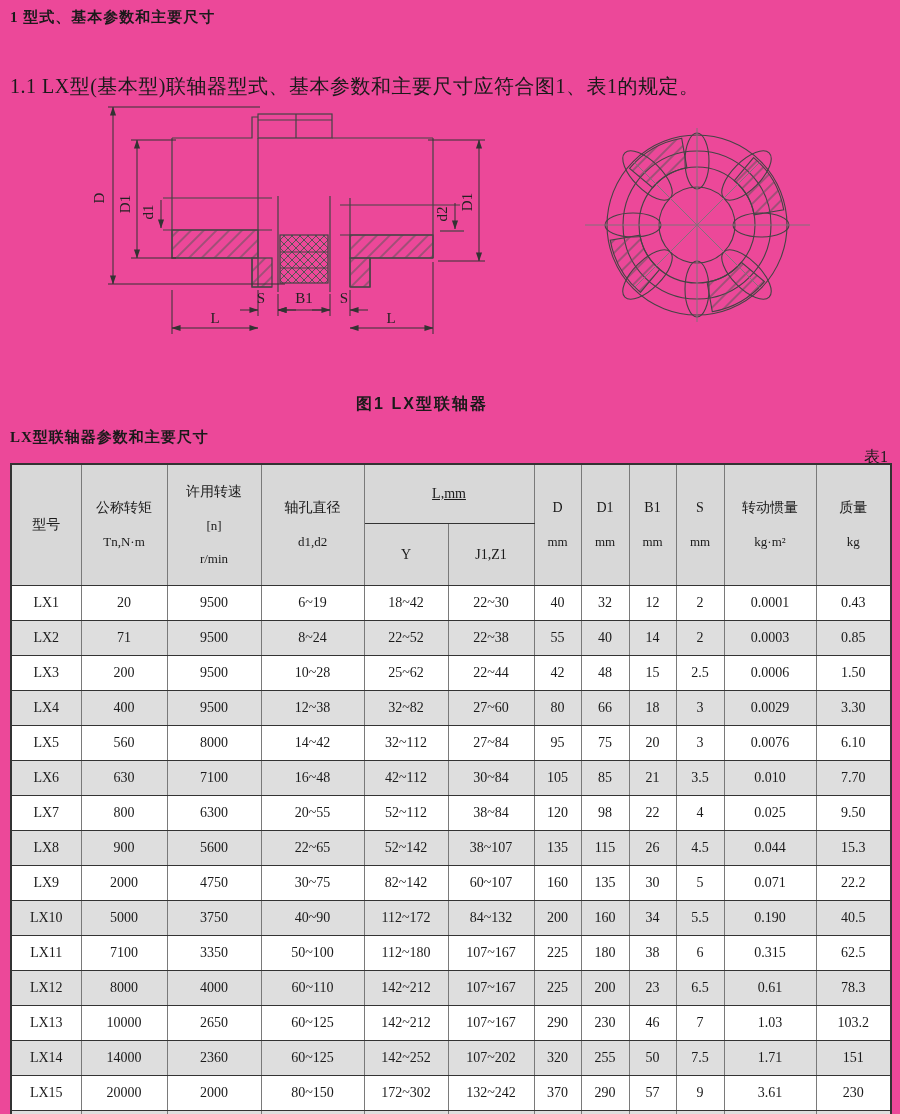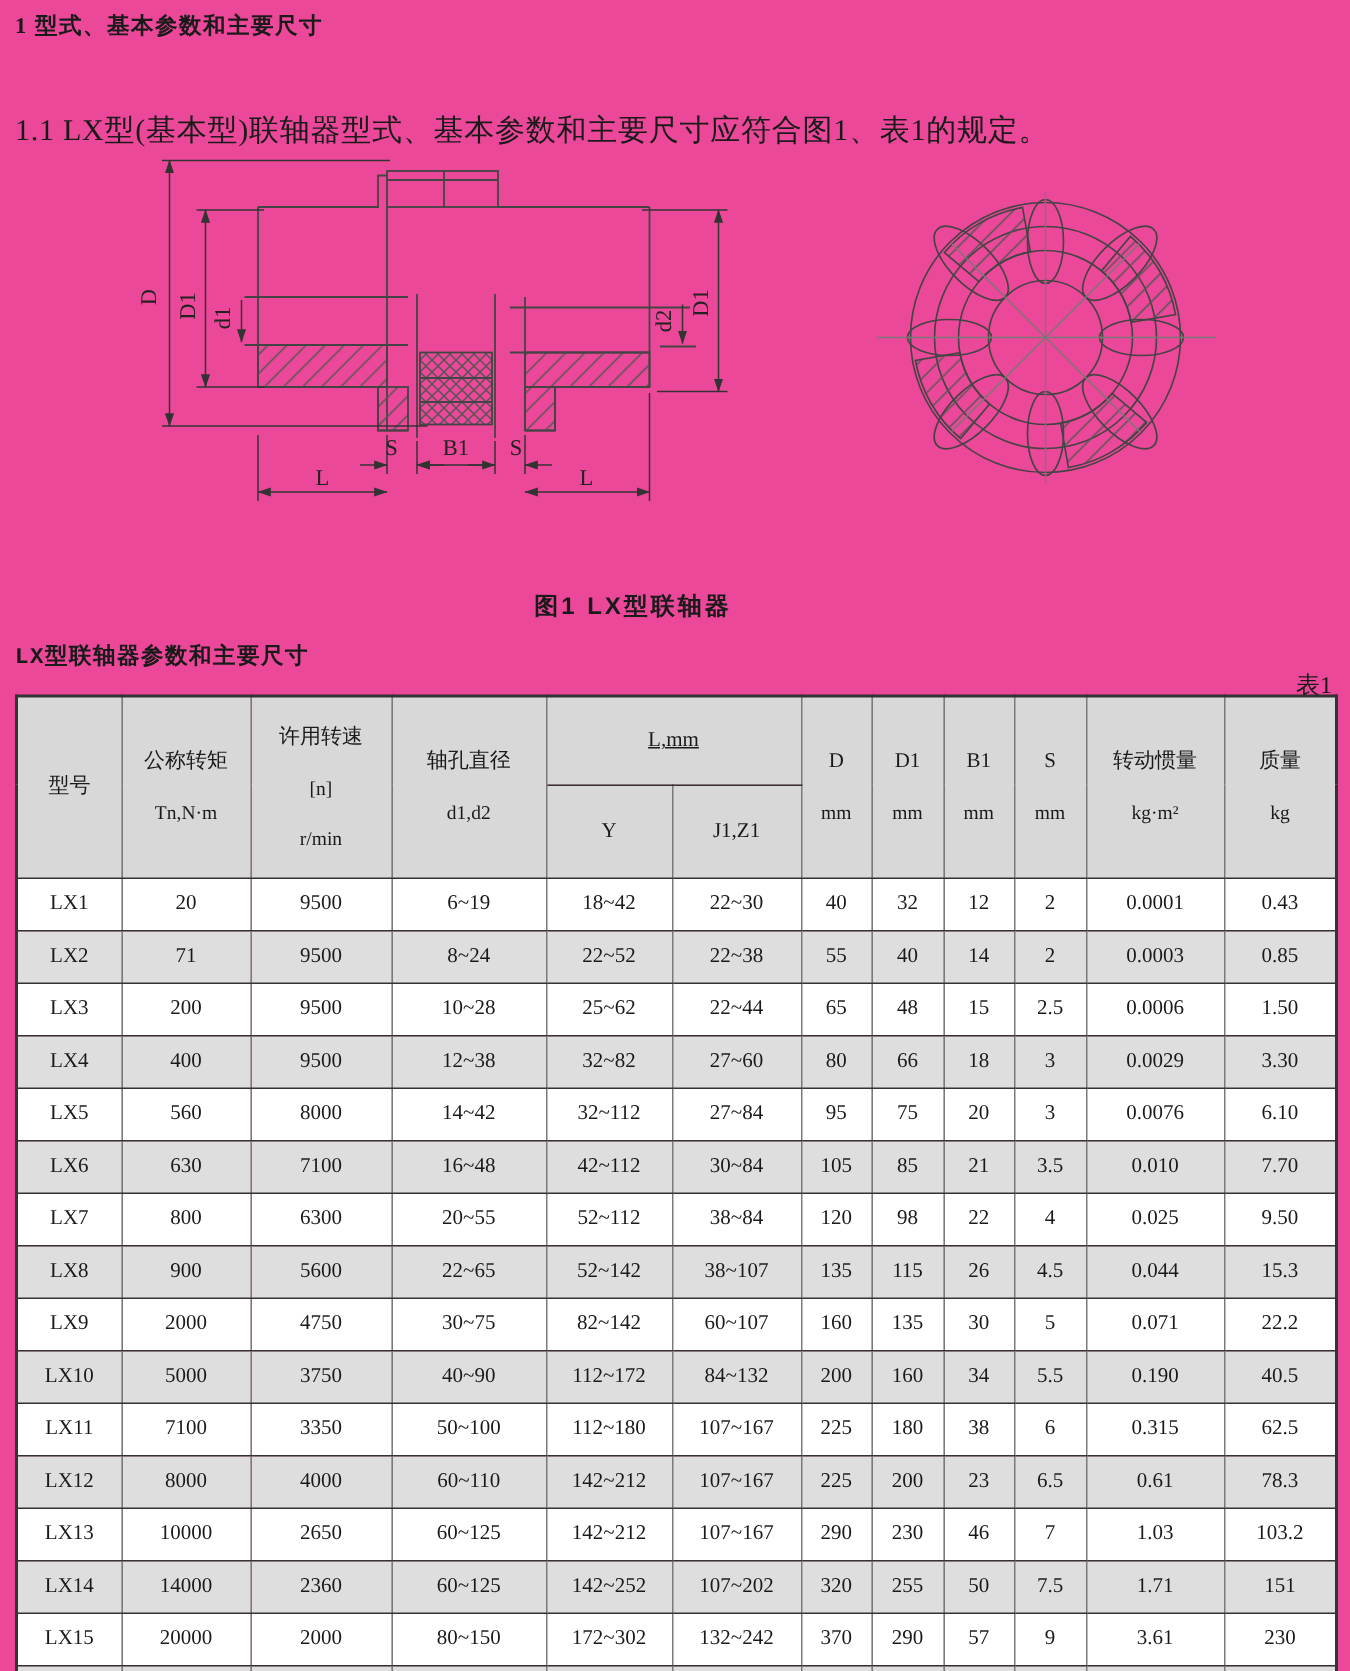--- a/index.html
+++ b/index.html
@@ -3,21 +3,21 @@
 <meta charset="utf-8">
 <style>
   html,body{margin:0;padding:0;background:#fff;}
   #page{position:relative;width:900px;height:1114px;background:#ec4899;overflow:hidden;
         font-family:"Liberation Serif",serif;color:#1a1a1a;}
   .h1{position:absolute;left:10px;top:8px;font-size:15px;font-weight:bold;letter-spacing:1px;}
   .h2{position:absolute;left:10px;top:37px;font-size:20px;letter-spacing:0.5px;margin-top:36px;}
   #fig-svg{position:absolute;left:0;top:88px;}
   .fig-caption{position:absolute;left:0;top:366px;width:844px;text-align:center;
       font-family:"Liberation Sans",sans-serif;font-weight:bold;font-size:16px;letter-spacing:2px;margin-top:28px;}
-  .tbl-title{position:absolute;left:10px;top:428px;font-family:Liberation Mono, monospace;
+  .tbl-title{position:absolute;left:10px;top:428px;font-family:Liberation Serif, serif;
       font-weight:bold;font-size:15px;letter-spacing:1px;}
   .tbl-no{position:absolute;right:12px;top:447px;font-size:16px;}
   #tbl-wrap{position:absolute;left:10px;top:463px;}
   table{border-collapse:collapse;table-layout:fixed;width:880px;border:2px solid #333;}
   th,td{border-left:1px solid #7a7a7a;border-right:1px solid #7a7a7a;
         border-top:1px solid #333;border-bottom:1px solid #333;
         text-align:center;vertical-align:middle;padding:0;
         font-family:"Liberation Serif",serif;font-size:14px;font-weight:normal;
         white-space:pre-line;line-height:1.25;}
   thead th{background:#d8d8d8;height:36px;}
@@ -261,21 +261,21 @@
             <td>0.0003</td>
             <td>0.85</td>
           </tr>
           <tr>
             <td>LX3</td>
             <td>200</td>
             <td>9500</td>
             <td>10~28</td>
             <td>25~62</td>
             <td>22~44</td>
-            <td>65</td>
+            <td>42</td>
             <td>48</td>
             <td>15</td>
             <td>2.5</td>
             <td>0.0006</td>
             <td>1.50</td>
           </tr>
           <tr class="alt">
             <td>LX4</td>
             <td>400</td>
             <td>9500</td>

